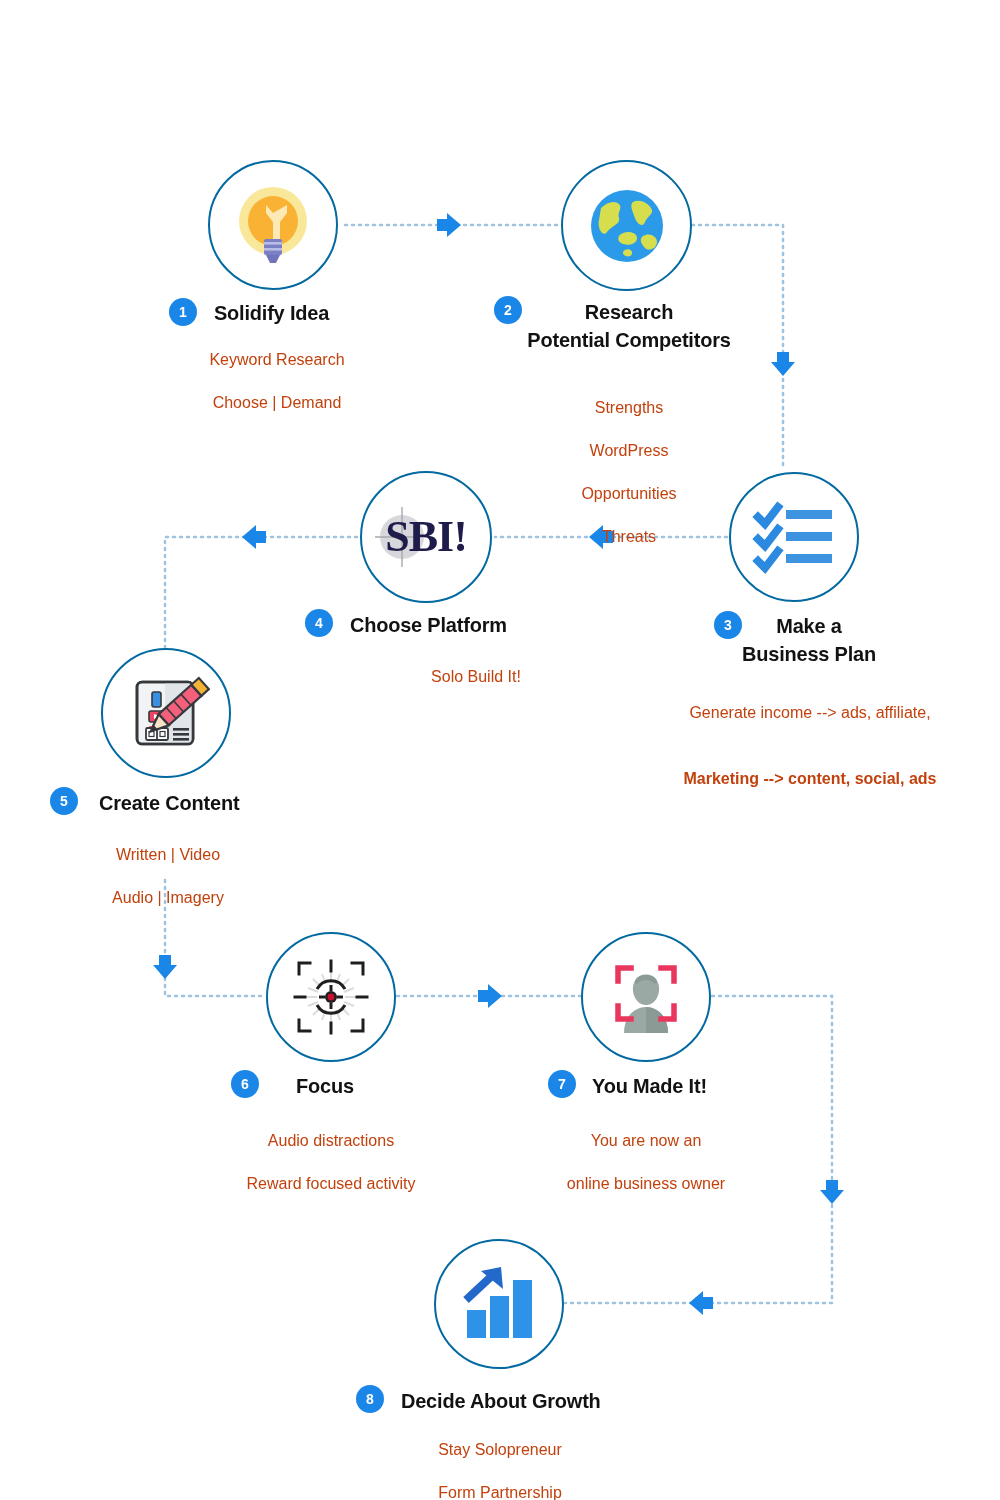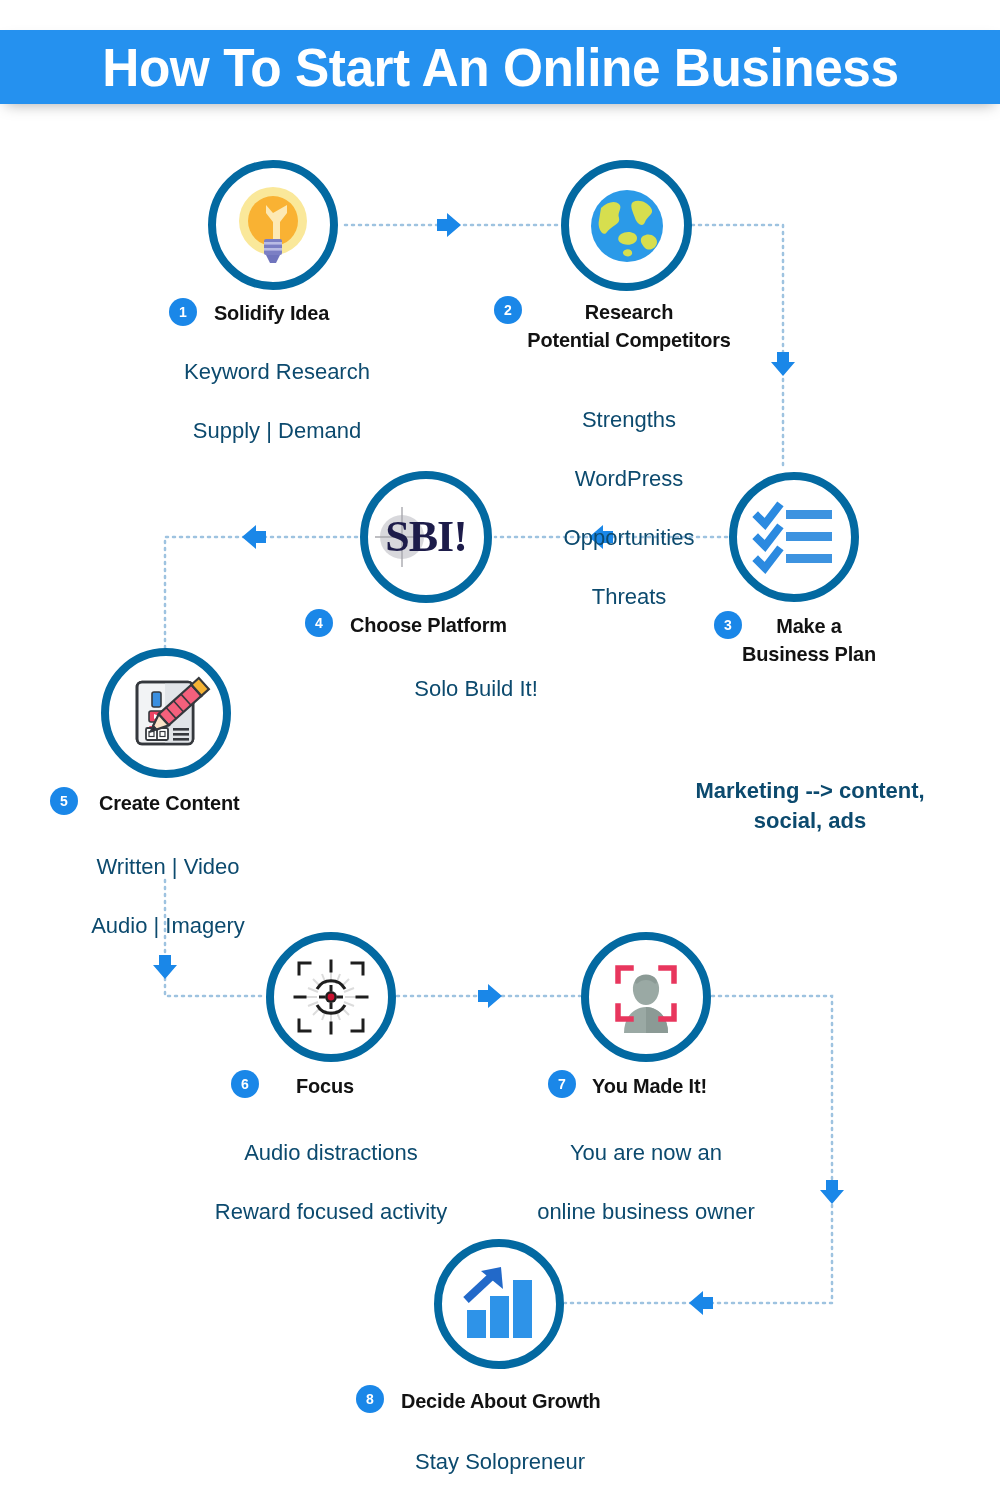--- a/index.html
+++ b/index.html
@@ -48,21 +48,21 @@
     pointer-events: none;
   }
 
   
   .step {
     position: absolute;
   }
   .icon-circle {
     position: absolute;
     border-radius: 50%;
-    border: 8px solid #0369a1;
+    border: 2px solid #0369a1;
     background: #ffffff;
     box-sizing: border-box;
     display: flex;
     align-items: center;
     justify-content: center;
   }
   .badge {
     position: absolute;
     width: 28px;
     height: 28px;
@@ -89,22 +89,22 @@
     transform: scaleX(0.95);
     transform-origin: left center;
   }
   .step-title.center {
     text-align: center;
     transform-origin: center center;
   }
   .step-sub {
     position: absolute;
     font-family: "Liberation Sans", sans-serif;
-    font-size: 22px;
-    color: #0c4a6e;
+    font-size: 16px;
+    color: #c2410c;
     line-height: 1.34;
     white-space: pre-line;
     text-align: center;
   }
   .step-sub.block2 { margin-top: 0; }
 
   
   .sbi-logo {
     position: relative;
     width: 110px;
@@ -122,23 +122,20 @@
     line-height: 72px;
     letter-spacing: -1px;
     z-index: 2;
   }
 </style>
 </head>
 <body>
 
 <div id="page">
 
-  <div id="header-banner">
-    <div id="header-title">How To Start An Online Business</div>
-  </div>
 
   <svg id="connectors" viewBox="0 0 1000 1500">
     <defs>
       <g id="arrowR">
         <path d="M0,-6 L10,-6 L10,-12 L24,0 L10,12 L10,6 L0,6 Z" fill="#1a87e8"></path>
       </g>
     </defs>
 
     <line x1="345" y1="225" x2="560" y2="225" stroke="#9ec3e0" stroke-width="2.5" stroke-dasharray="2 5" stroke-linecap="round"></line>
     <g transform="translate(437,225)">
@@ -188,21 +185,21 @@
         <rect x="39" y="62" width="18" height="16" rx="2" fill="#7b7fc4"></rect>
         <rect x="39" y="65" width="18" height="2.6" fill="#b9bce4"></rect>
         <rect x="39" y="71" width="18" height="2.6" fill="#b9bce4"></rect>
         <path d="M41 78 L55 78 L51 86 L45 86 Z" fill="#6f74bd"></path>
       </svg>
     </div>
     <div class="badge" style="left:169px; top:298px;">1</div>
     <div class="step-title" style="left:214px; top:299px; width:260px;">Solidify Idea</div>
     <div class="step-sub" style="left:140px; top:328px; width:274px;">
       <div>Keyword Research</div>
-      <div>Supply | Demand</div>
+      <div>Choose | Demand</div>
     </div>
   </div>
 
   <div class="step">
     <div class="icon-circle" style="left:561px; top:160px; width:131px; height:131px;">
       <svg width="92" height="92" viewBox="0 0 92 92">
         <circle cx="46" cy="46" r="36" fill="#2b9ae8"></circle>
         <path d="M20 28 C26 22 34 20 38 24 C42 28 36 32 38 38 C40 44 30 46 26 52 C22 58 16 48 18 40 Z" fill="#d7de4e"></path>
         <path d="M52 22 C58 19 66 22 70 28 C74 34 66 36 64 42 C62 48 56 44 54 38 C52 32 48 25 52 22 Z" fill="#d7de4e"></path>
         <path d="M40 54 C46 50 56 52 56 58 C56 64 48 66 42 64 C36 62 36 57 40 54 Z" fill="#d7de4e"></path>
@@ -229,20 +226,21 @@
         <path d="M10 48 L17 55 L30 38" fill="none" stroke="#2b8ae0" stroke-width="8" stroke-linecap="square"></path>
         <rect x="38" y="41" width="46" height="9" fill="#3d93e0"></rect>
         <path d="M10 70 L17 77 L30 60" fill="none" stroke="#2b8ae0" stroke-width="8" stroke-linecap="square"></path>
         <rect x="38" y="63" width="46" height="9" fill="#3d93e0"></rect>
       </svg>
     </div>
     <div class="badge" style="left:714px; top:611px;">3</div>
     <div class="step-title center" style="left:700px; top:612px; width:218px; text-align:center;">Make a
 Business Plan</div>
     <div class="step-sub" style="left:660px; top:681px; width:300px;">
+      <div>Generate income --&gt; ads, affiliate,</div>
     </div>
     <div class="step-sub block2" style="left:660px; top:747px; width:300px;font-weight:bold;">
       <div>Marketing --&gt; content, social, ads</div>
     </div>
   </div>
 
   <div class="step">
     <div class="icon-circle" style="left:360px; top:471px; width:132px; height:132px;">
       <div class="sbi-logo">
         <svg width="110" height="72" viewBox="0 0 110 72" style="position:absolute;left:0;top:0;z-index:1;">

